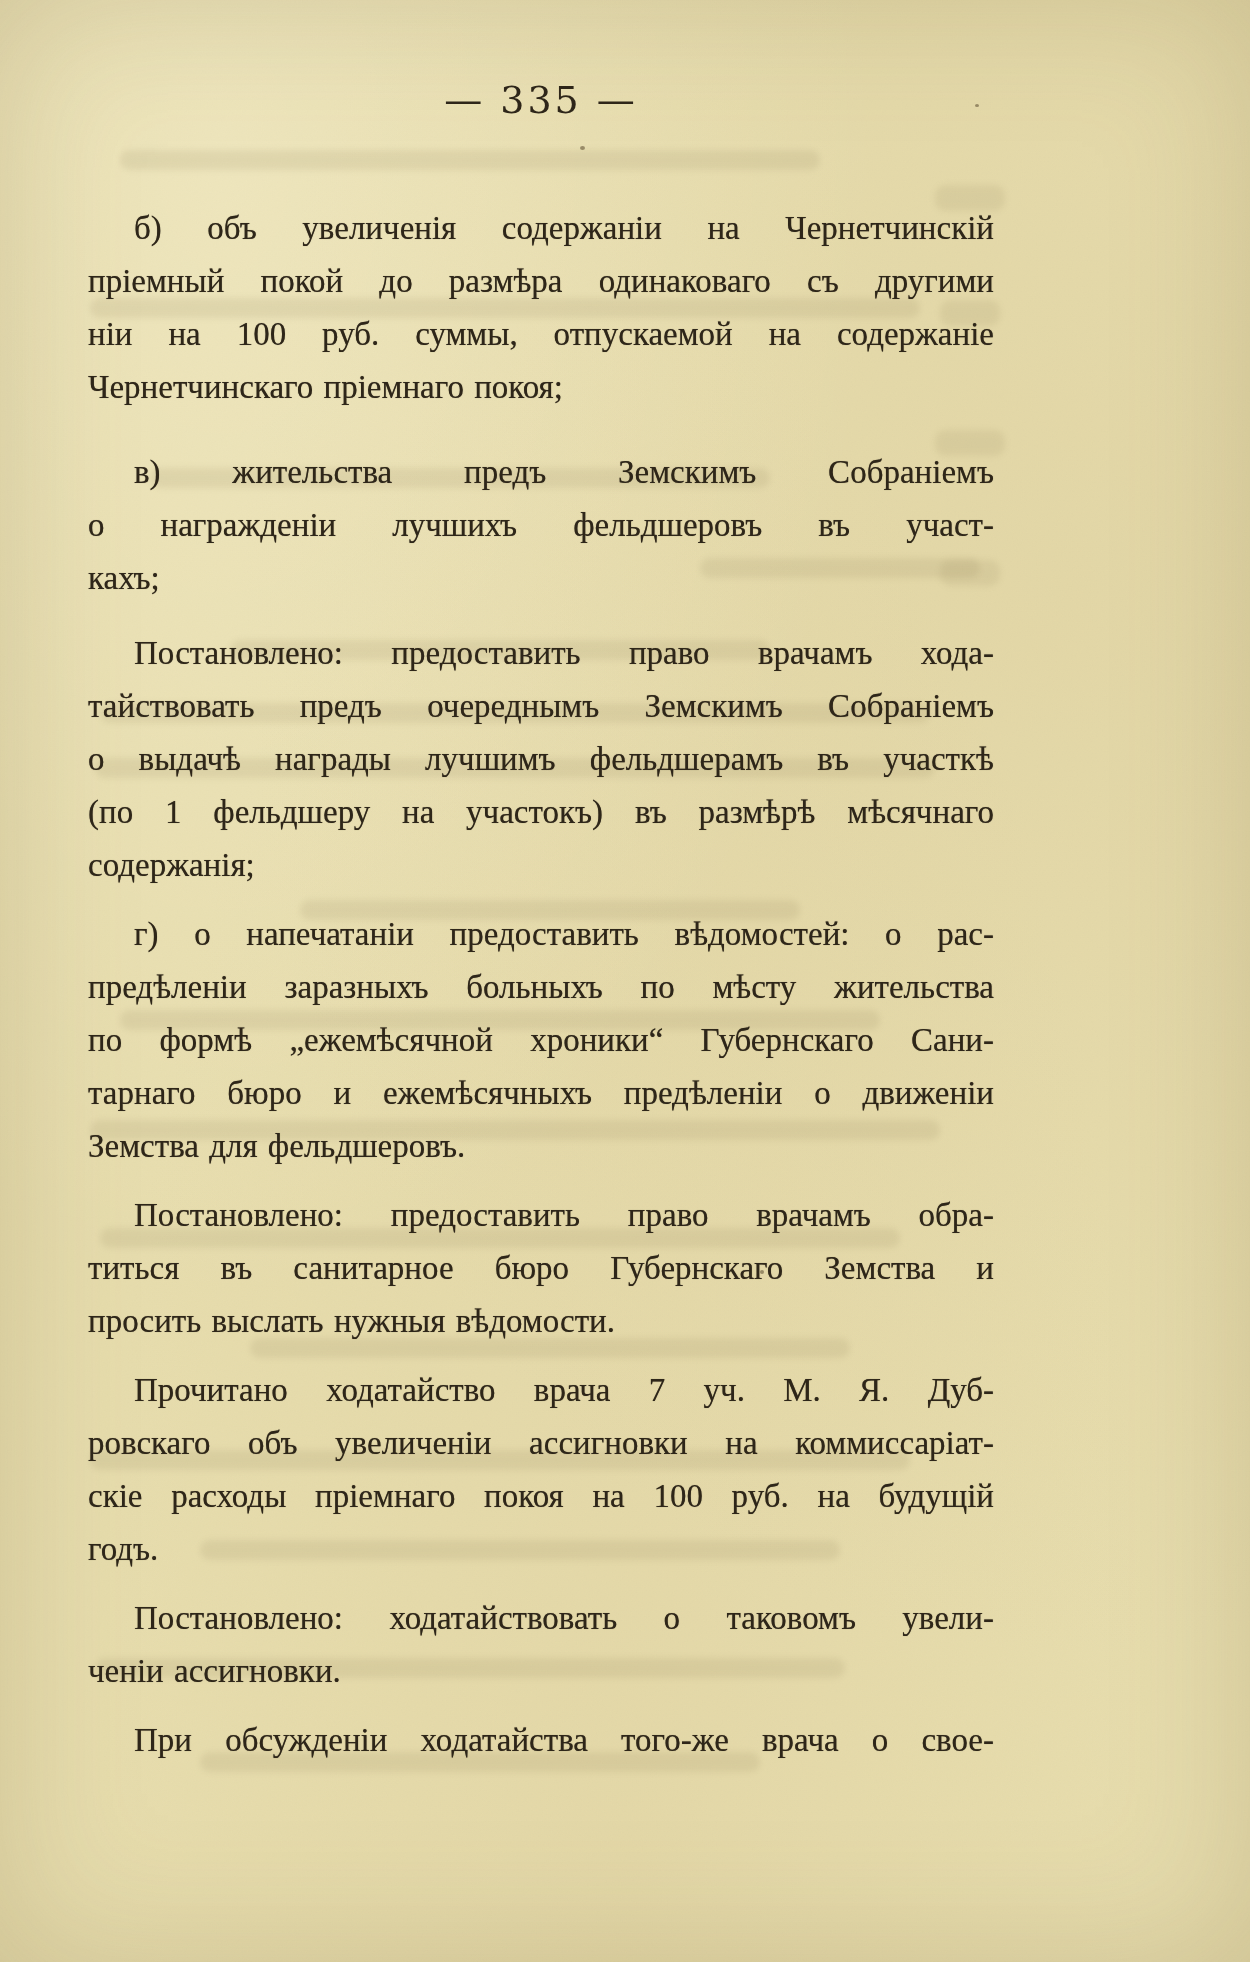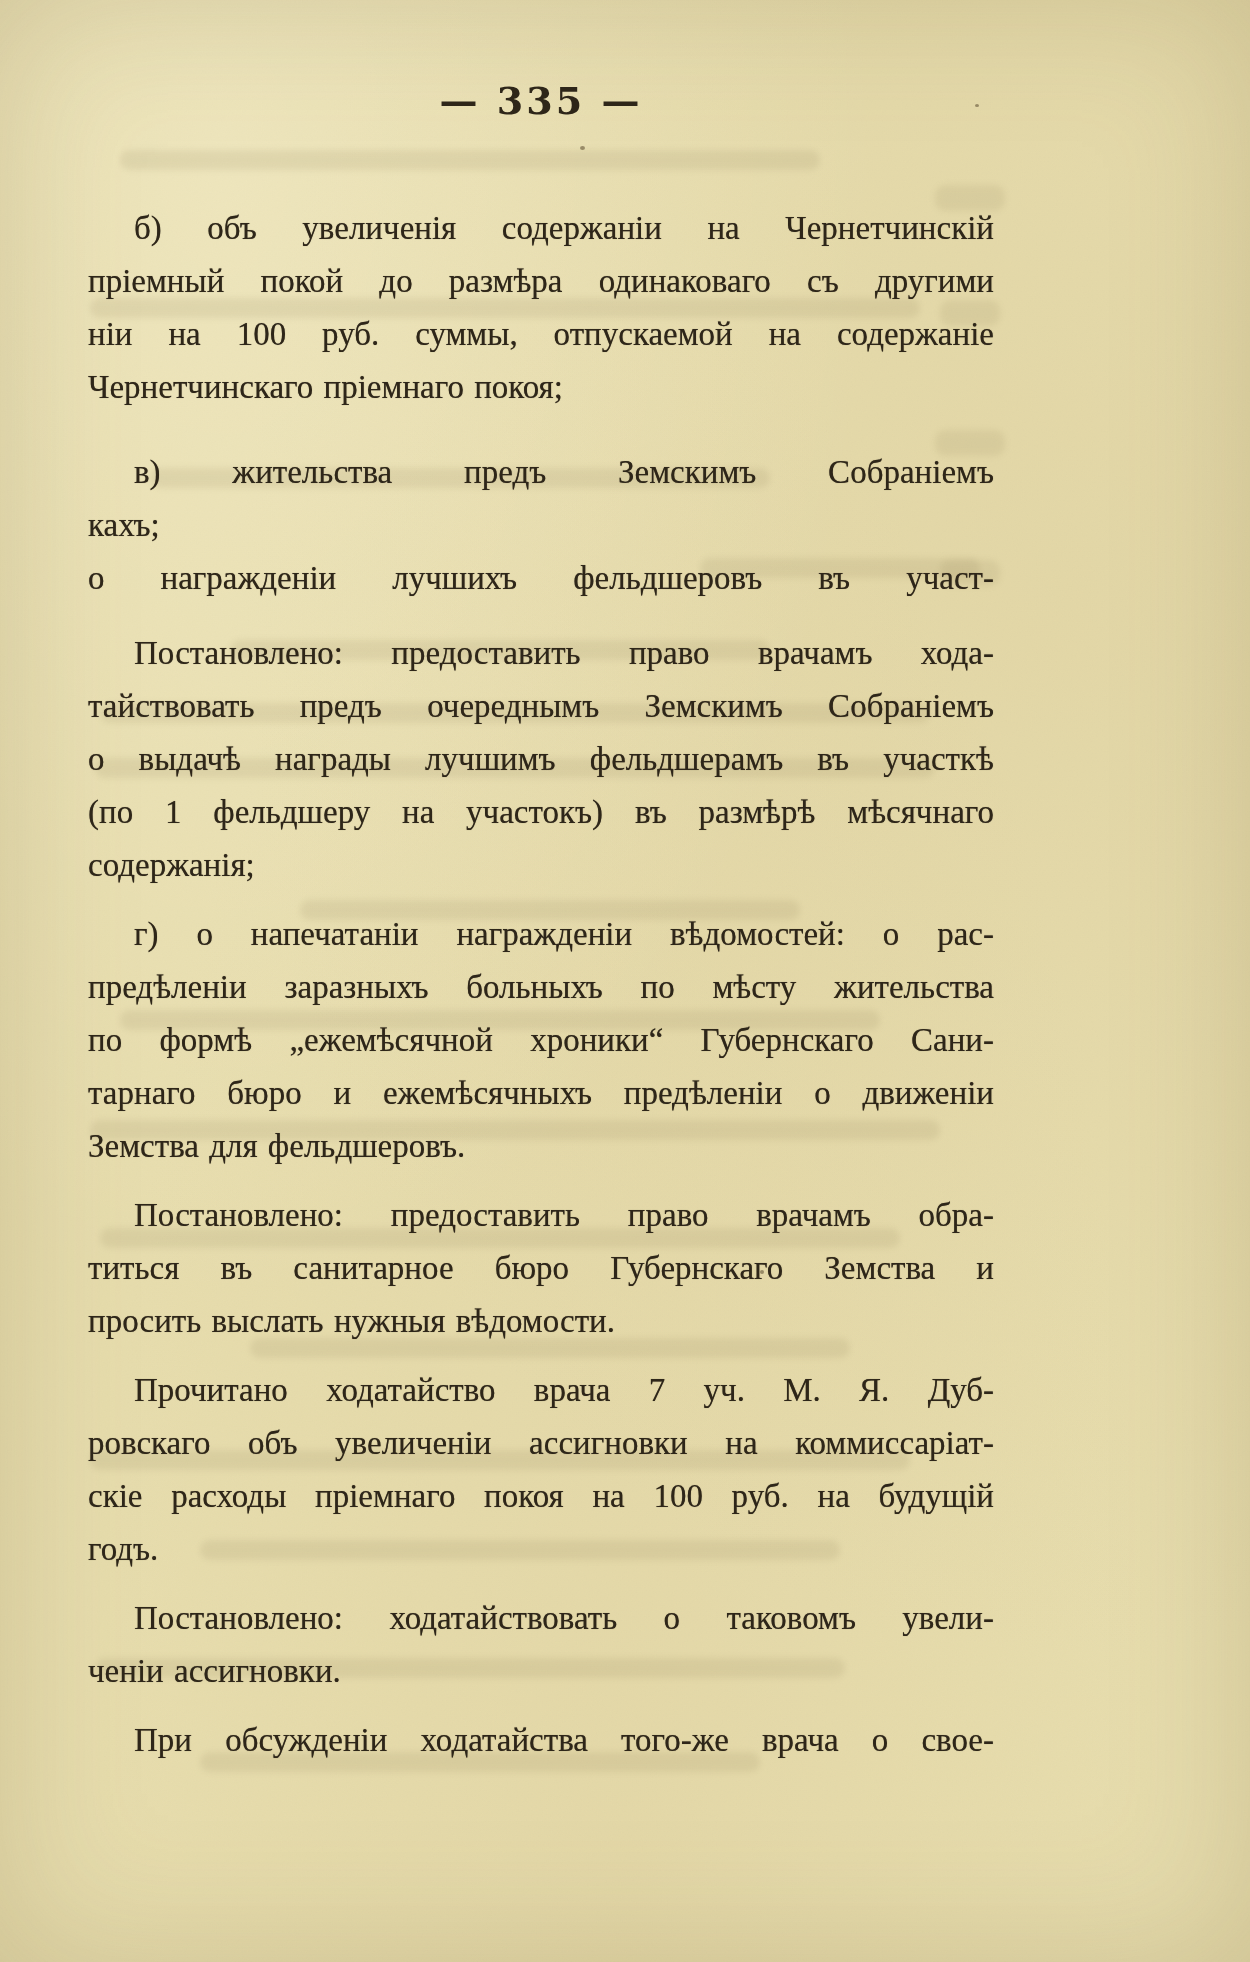--- a/index.html
+++ b/index.html
@@ -21,21 +21,21 @@
     box-shadow: inset 0 0 140px rgba(120,100,55,0.22);
     overflow: hidden;
     font-family: "DejaVu Serif", "Liberation Serif", serif;
     color: var(--ink);
   }
   .page-number {
     position: absolute;
     top: 78px; left: 72px; width: 938px;
     text-align: center;
     font-size: 38px;
-    font-weight: bold;
+    font-weight: normal;
     letter-spacing: 3px;
     color: var(--ink);
   }
   .text-column {
     position: absolute;
     top: 186px; left: 72px; width: 938px;
   }
   .para { margin: 16px; font-family: Liberation Serif, serif; }
   .para.gap-lg { margin-top: 32px; }
   .para.gap-sm { margin-top: 22px; }
@@ -114,34 +114,34 @@
 
     <div class="para">
       <div class="ln ind">б) объ увеличенія содержаніи на Чернетчинскій</div>
       <div class="ln">пріемный покой до размѣра одинаковаго съ другими</div>
       <div class="ln">ніи на 100 руб. суммы, отпускаемой на содержаніе</div>
       <div class="ln last">Чернетчинскаго пріемнаго покоя;</div>
     </div>
 
     <div class="para gap-lg">
       <div class="ln ind">в) жительства предъ Земскимъ Собраніемъ</div>
+      <div class="ln">о награжденіи лучшихъ фельдшеровъ въ участ-</div>
       <div class="ln last">кахъ;</div>
-      <div class="ln">о награжденіи лучшихъ фельдшеровъ въ участ-</div>
     </div>
 
     <div class="para gap-sm">
       <div class="ln ind">Постановлено: предоставить право врачамъ хода-</div>
       <div class="ln">тайствовать предъ очереднымъ Земскимъ Собраніемъ</div>
       <div class="ln">о выдачѣ награды лучшимъ фельдшерамъ въ участкѣ</div>
       <div class="ln">(по 1 фельдшеру на участокъ) въ размѣрѣ мѣсячнаго</div>
       <div class="ln last">содержанія;</div>
     </div>
 
     <div class="para">
-      <div class="ln ind">г) о напечатаніи награжденіи вѣдомостей: о рас-</div>
+      <div class="ln ind">г) о напечатаніи предоставить вѣдомостей: о рас-</div>
       <div class="ln">предѣленіи заразныхъ больныхъ по мѣсту жительства</div>
       <div class="ln">по формѣ „ежемѣсячной хроники“ Губернскаго Сани-</div>
       <div class="ln">тарнаго бюро и ежемѣсячныхъ предѣленіи о движеніи</div>
       <div class="ln last">Земства для фельдшеровъ.</div>
     </div>
 
     <div class="para">
       <div class="ln ind">Постановлено: предоставить право врачамъ обра-</div>
       <div class="ln">титься въ санитарное бюро Губернскаго Земства и</div>
       <div class="ln last">просить выслать нужныя вѣдомости.</div>

